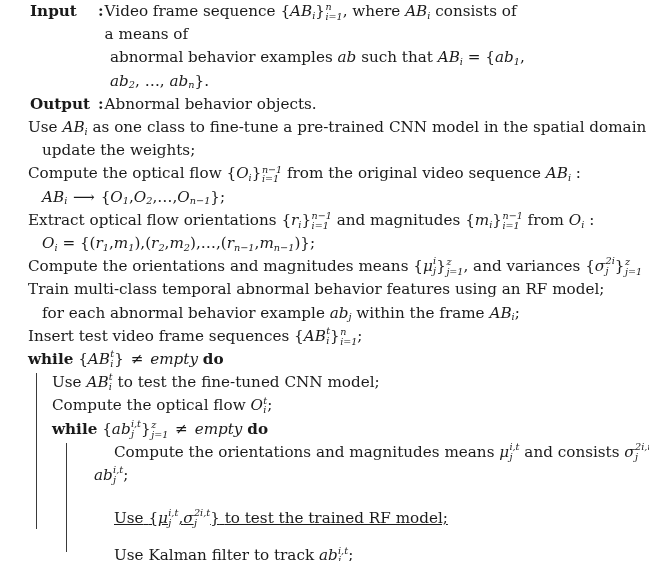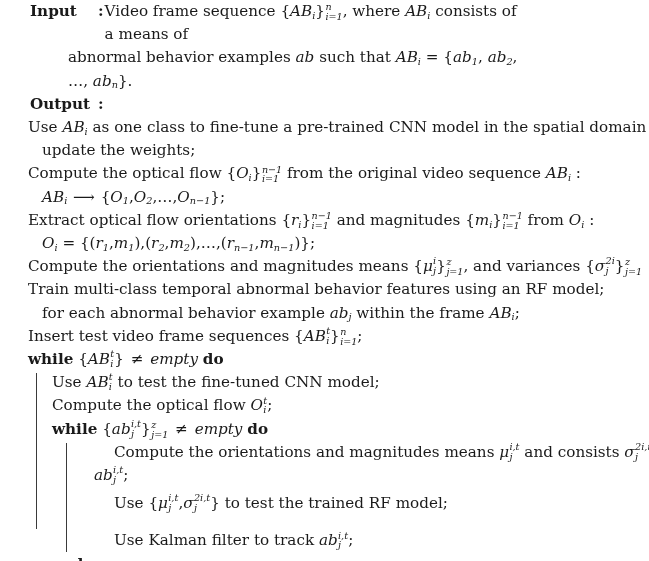--- a/index.html
+++ b/index.html
@@ -41,21 +41,22 @@
     width: 68px;
     flex: 0 0 68px;
   }
   .io-colon {
     flex: 0 0 auto;
     font-weight: bold;
     padding-right: 1px;
   }
   .io-text { flex: 1 1 auto; }
   .io-cont {
-    padding-left: 68px;
+    padding-left: 98px;
+    margin-left: 12px;
   }
 
   
   .i1 { padding-left: 42px; }
 
   
   .block { position: relative; }
   .guide {
     position: absolute;
     width: 0;
@@ -128,20 +129,21 @@
     <span>abnormal behavior examples</span>
     <span class="m">ab</span>
     <span>such that</span>
     <span class="m">AB</span><sub class="m">i</sub> <span class="up">=</span>
     <span class="up">{</span><span class="m">ab</span><sub class="m">1</sub><span class="up">,</span> <span class="m">ab</span><sub class="m">2</sub><span class="up">,</span> <span class="up">…</span><span class="up">,</span> <span class="m">ab</span><sub class="m">n</sub><span class="up">}.</span>
   </div>
 
   <div class="io-row">
     <span class="io-label">Output</span>
     <span class="io-colon">:</span>
+    <span class="io-text">Abnormal behavior objects.</span>
   </div>
 
   <div class="ln">
     <span>Use</span>
     <span class="m">AB</span><sub class="m">i</sub>
     <span>as one class to fine-tune a pre-trained CNN model in the spatial domain</span>
   </div>
   <div class="ln i1">update the weights;</div>
 
   <div class="ln">
@@ -225,21 +227,21 @@
         <span>Compute the orientations and magnitudes means</span>
         <span class="m">μ</span><span class="ss"><span class="t">i,t</span><span class="b">j</span></span>
         <span>and consists</span>
         <span class="m">σ</span><span class="ss"><span class="t">2<i>i,t</i></span><span class="b">j</span></span>
         <span>for</span>
       </div>
       <div class="ln blk2" style="padding-left:94px;">
         <span class="m">ab</span><span class="ss"><span class="t">i,t</span><span class="b">j</span></span><span class="up">;</span>
       </div>
 
-      <div class="ln blk2" style="margin-top:5px;">
+      <div class="ln blk2" style="margin-top:20px;text-decoration:underline;">
         <span>Use</span>
         <span class="up">{</span><span class="m">μ</span><span class="ss"><span class="t">i,t</span><span class="b">j</span></span><span class="up">,</span><span class="m">σ</span><span class="ss"><span class="t">2<i>i,t</i></span><span class="b">j</span></span><span class="up">}</span>
         <span>to test the trained RF model;</span>
       </div>
 
       <div class="ln blk2" style="margin-top:14px;">
         <span>Use Kalman filter to track</span>
         <span class="m">ab</span><span class="ss"><span class="t">i,t</span><span class="b">j</span></span><span class="up">;</span>
       </div>
     </div>

